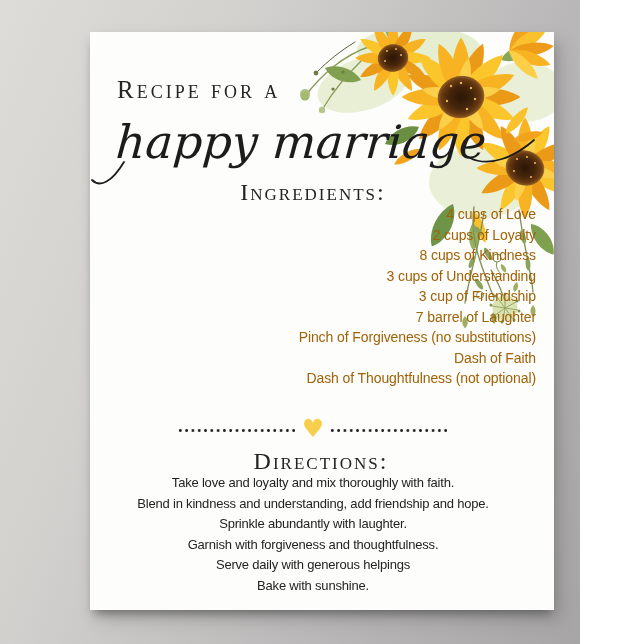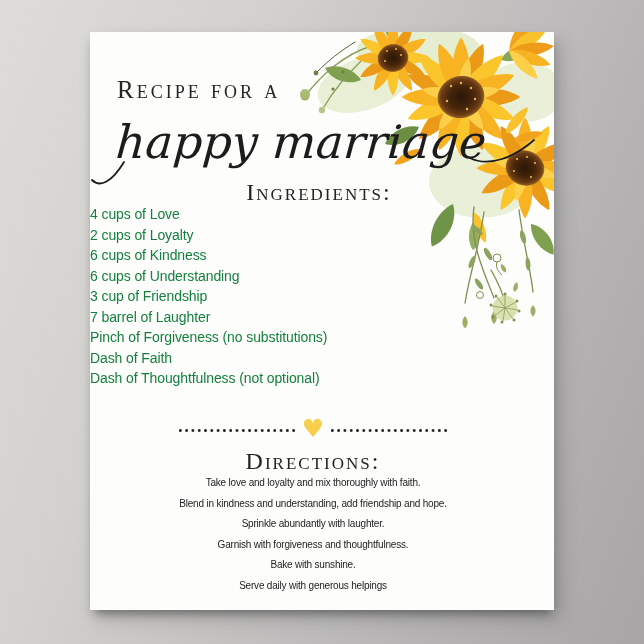--- a/index.html
+++ b/index.html
@@ -1,17 +1,17 @@
 <!DOCTYPE html>
 <html><head>
 <meta charset="utf-8">
 <style>
   html,body{margin:0;padding:0;}
   .stage{
-    position:relative;width:644px;height:644px;overflow:hidden;
+    position:relative;width:580px;height:644px;overflow:hidden;
     background:linear-gradient(112deg,#dddcd9 0%,#d2d1ce 30%,#b5b3b4 75%,#a7a5a6 100%);
     font-family:"Liberation Sans",sans-serif;
   }
   .poster{
     position:absolute;left:90px;top:32px;width:464px;height:578px;
     background:#fdfdfc;overflow:hidden;
     box-shadow:0 7px 9px -4px rgba(45,45,45,.5), 7px 9px 16px rgba(80,80,80,.28);
   }
   .kicker{
     position:absolute;left:27px;top:44px;
@@ -25,26 +25,26 @@
     transform:skewX(-4deg);
   }
   .swash{position:absolute;pointer-events:none;}
   .content-line{white-space:nowrap;}
   .heading{
     position:absolute;left:0;width:446px;text-align:center;
     font-family:"Liberation Serif",serif;font-variant:small-caps;
     font-size:24px;letter-spacing:2px;color:#232323;
   }
   .ing-list{
-    position:absolute;left:0;top:172px;width:446px;text-align:left;
-    font-size:14px;line-height:20.5px;color:#15803d;letter-spacing:-0.1px;
+    position:absolute;left:0;top:172px;width:446px;text-align:right;
+    font-size:14px;line-height:20.5px;color:#a16207;letter-spacing:-0.1px;
   }
   .dir-list{
     position:absolute;left:0;top:441px;width:446px;text-align:center;
-    font-size:10px;line-height:20.6px;color:#232323;letter-spacing:-0.2px;
+    font-size:13px;line-height:20.6px;color:#232323;letter-spacing:-0.2px;
   }
   .divider{
     position:absolute;left:0;top:388px;width:446px;height:20px;
     display:flex;align-items:center;justify-content:center;gap:7px;
   }
   .dots{
     width:116px;height:5px;
     background-image:radial-gradient(circle,#202020 1.2px,transparent 1.55px);
     background-size:6.3px 5px;background-repeat:repeat-x;background-position:center;
   }
@@ -259,43 +259,43 @@
 
     <div class="kicker">Recipe for a</div>
     <div class="script-title">happy marriage</div>
     <svg class="swash" width="36" height="44" viewBox="0 0 36 44" style="left:0;top:122px;">
       <path d="M34,8 C22,28 10,34 2,26" fill="none" stroke="#1c1c1c" stroke-width="1.8" stroke-linecap="round"></path>
     </svg>
     <svg class="swash" width="70" height="44" viewBox="0 0 70 44" style="left:378px;top:98px;">
       <path d="M2,28 C22,38 48,26 66,10" fill="none" stroke="#1c1c1c" stroke-width="1.8" stroke-linecap="round"></path>
     </svg>
 
-    <div class="heading" style="top:147px;padding-left:6px;">Ingredients:</div>
+    <div class="heading" style="top:147px;">Ingredients:</div>
     <div class="ing-list">
       <div class="content-line">4 cups of Love</div>
       <div class="content-line">2 cups of Loyalty</div>
-      <div class="content-line">6 cups of Kindness</div>
-      <div class="content-line">6 cups of Understanding</div>
+      <div class="content-line">8 cups of Kindness</div>
+      <div class="content-line">3 cups of Understanding</div>
       <div class="content-line">3 cup of Friendship</div>
       <div class="content-line">7 barrel of Laughter</div>
       <div class="content-line">Pinch of Forgiveness (no substitutions)</div>
       <div class="content-line">Dash of Faith</div>
       <div class="content-line">Dash of Thoughtfulness (not optional)</div>
     </div>
 
     <div class="divider">
       <div class="dots"></div>
       <span class="heart">♥</span>
       <div class="dots"></div>
     </div>
 
-    <div class="heading" style="top:416px;">Directions:</div>
+    <div class="heading" style="top:416px;padding-left:8px;">Directions:</div>
     <div class="dir-list">
       <div class="content-line">Take love and loyalty and mix thoroughly with faith.</div>
       <div class="content-line">Blend in kindness and understanding, add friendship and hope.</div>
       <div class="content-line">Sprinkle abundantly with laughter.</div>
       <div class="content-line">Garnish with forgiveness and thoughtfulness.</div>
+      <div class="content-line">Serve daily with generous helpings</div>
       <div class="content-line">Bake with sunshine.</div>
-      <div class="content-line">Serve daily with generous helpings</div>
     </div>
 
   </div>
 </div>
 
 </body></html>

